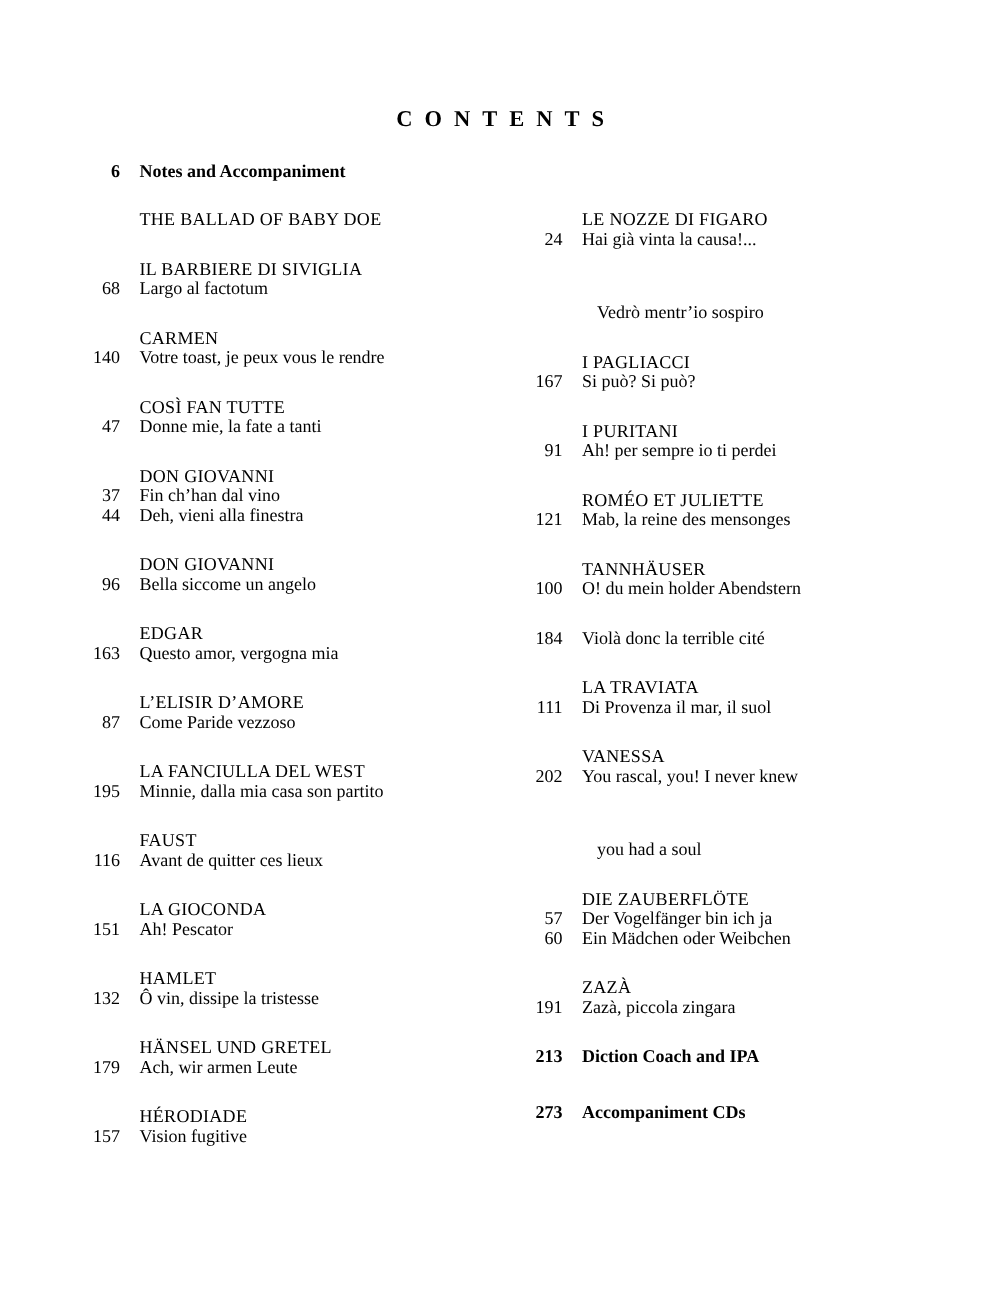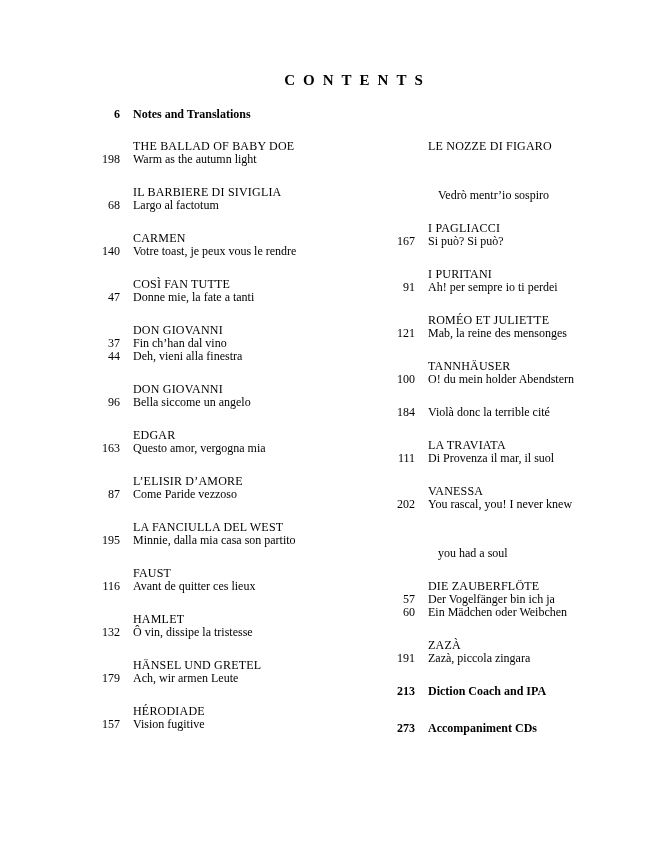--- a/index.html
+++ b/index.html
@@ -7,21 +7,21 @@
   body {
     width: 667px;
     height: 864px;
     background: #ffffff;
     color: #000000;
     font-family: "Liberation Serif", serif;
     font-size: 12px;
     line-height: 13px;
     overflow: hidden;
   }
-  .page { padding-top: 72px; padding-left: 40px; }
+  .page { padding-top: 72px; }
 
   .heading {
     text-align: center;
     font-weight: bold;
     font-size: 15px;
     line-height: 16px;
     letter-spacing: 8px;
     text-indent: 8px;
     margin: 0 0 20px 0;
   }
@@ -61,34 +61,30 @@
 </style>
 </head>
 <body>
 
 <div class="page">
 
   <div class="heading">CONTENTS</div>
 
   <div class="front-matter line">
     <span class="num">6</span>
-    <span class="text">Notes and Translations</span>
+    <span class="text">Notes and Accompaniment</span>
   </div>
 
   <div class="columns">
     <div class="col col-left">
         <div class="entry">
           <div class="line">
             <span class="num"></span>
             <span class="text opera">THE BALLAD OF BABY DOE</span>
           </div>
-          <div class="line">
-            <span class="num">198</span>
-            <span class="text">Warm as the autumn light</span>
-          </div>
         </div>
         <div class="entry">
           <div class="line">
             <span class="num"></span>
             <span class="text opera">IL BARBIERE DI SIVIGLIA</span>
           </div>
           <div class="line">
             <span class="num">68</span>
             <span class="text">Largo al factotum</span>
           </div>
@@ -173,20 +169,30 @@
             <span class="text opera">FAUST</span>
           </div>
           <div class="line">
             <span class="num">116</span>
             <span class="text">Avant de quitter ces lieux</span>
           </div>
         </div>
         <div class="entry">
           <div class="line">
             <span class="num"></span>
+            <span class="text opera">LA GIOCONDA</span>
+          </div>
+          <div class="line">
+            <span class="num">151</span>
+            <span class="text">Ah! Pescator</span>
+          </div>
+        </div>
+        <div class="entry">
+          <div class="line">
+            <span class="num"></span>
             <span class="text opera">HAMLET</span>
           </div>
           <div class="line">
             <span class="num">132</span>
             <span class="text">Ô vin, dissipe la tristesse</span>
           </div>
         </div>
         <div class="entry">
           <div class="line">
             <span class="num"></span>
@@ -209,20 +215,24 @@
         </div>
       </div>
     <div class="col col-right">
 
     <div class="entry">
           <div class="line">
             <span class="num"></span>
             <span class="text opera">LE NOZZE DI FIGARO</span>
           </div>
           <div class="line">
+            <span class="num">24</span>
+            <span class="text">Hai già vinta la causa!...</span>
+          </div>
+          <div class="line">
             <span class="num"></span>
             <span class="text cont">Vedrò mentr’io sospiro</span>
           </div>
         </div>
         <div class="entry">
           <div class="line">
             <span class="num"></span>
             <span class="text opera">I PAGLIACCI</span>
           </div>
           <div class="line">

